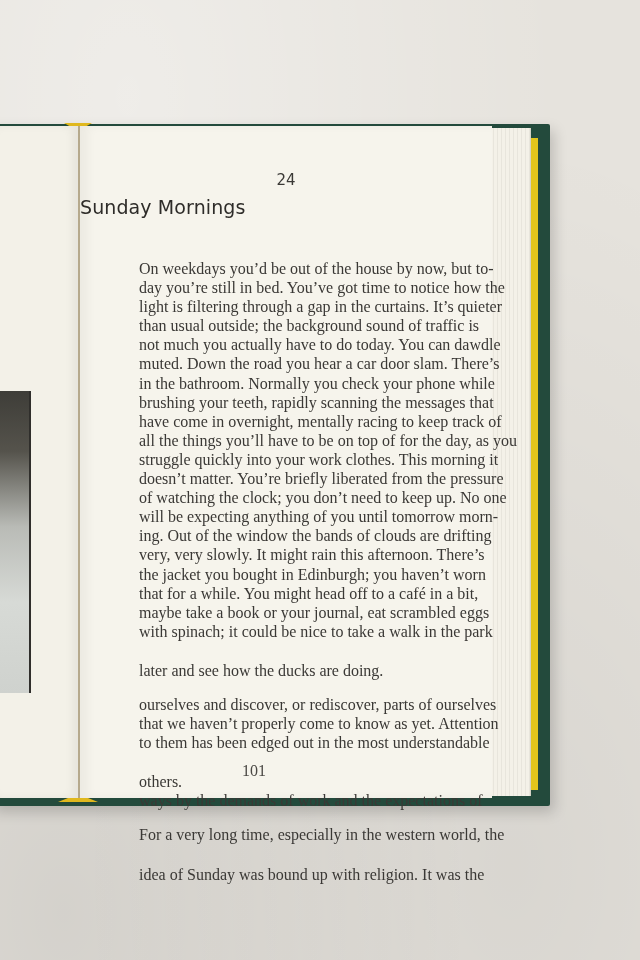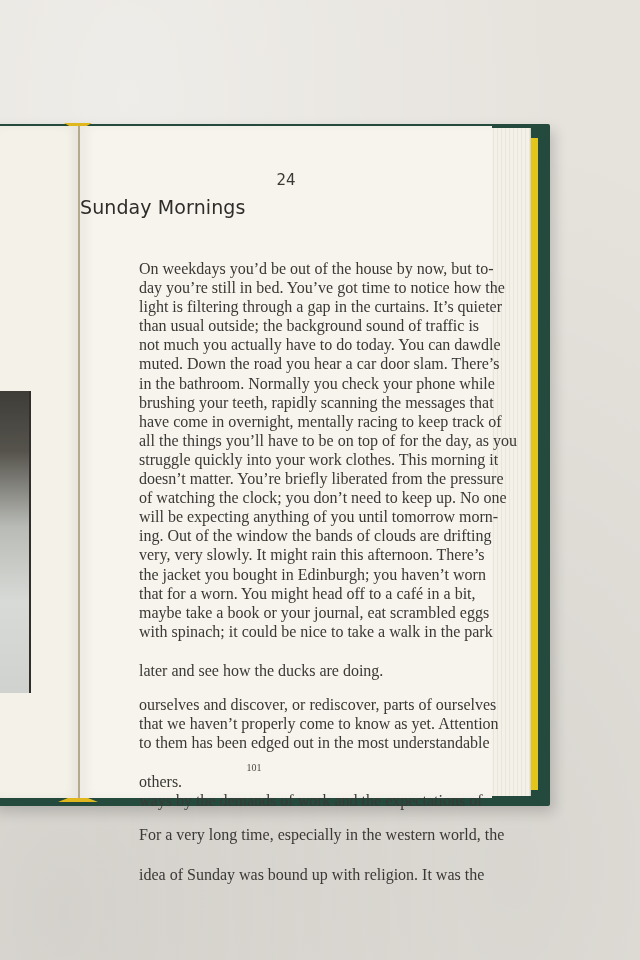--- a/index.html
+++ b/index.html
@@ -72,21 +72,21 @@
       position: absolute; left: 59px; top: 133px; width: 304px;
       font-size: 16px; line-height: 19.1px; color: #3a3835;
     }
     .body-text p { margin: 0 0 15px 0; }
     .body-text .line {
       display: block; text-align: justify; text-align-last: justify; white-space: nowrap;
     }
     .body-text .line.last { text-align-last: left; margin-top: 20px; }
     .folio {
       position: absolute; left: 0; width: 348px; top: 636px; text-align: center;
-      font-size: 10px; color: #4a4844;
+      font-size: 16px; color: #4a4844;
     }
   </style>
 </head>
 <body>
 
 <div class="scene">
   <div class="cover"></div>
   <div class="yellow-spine-top"></div>
   <div class="yellow-spine-bottom"></div>
   <div class="yellow-edge"></div>
@@ -112,21 +112,21 @@
           <span class="line">brushing your teeth, rapidly scanning the messages that</span>
           <span class="line">have come in overnight, mentally racing to keep track of</span>
           <span class="line">all the things you’ll have to be on top of for the day, as you</span>
           <span class="line">struggle quickly into your work clothes. This morning it</span>
           <span class="line">doesn’t matter. You’re briefly liberated from the pressure</span>
           <span class="line">of watching the clock; you don’t need to keep up. No one</span>
           <span class="line">will be expecting anything of you until tomorrow morn-</span>
           <span class="line">ing. Out of the window the bands of clouds are drifting</span>
           <span class="line">very, very slowly. It might rain this afternoon. There’s</span>
           <span class="line">the jacket you bought in Edinburgh; you haven’t worn</span>
-          <span class="line">that for a worn. You might head off to a café in a bit,</span>
+          <span class="line">that for a while. You might head off to a café in a bit,</span>
           <span class="line">maybe take a book or your journal, eat scrambled eggs</span>
           <span class="line">with spinach; it could be nice to take a walk in the park</span>
           <span class="line last">later and see how the ducks are doing.</span>
         </p>
         <p>
           <span class="line">ourselves and discover, or rediscover, parts of ourselves</span>
           <span class="line">that we haven’t properly come to know as yet. Attention</span>
           <span class="line">to them has been edged out in the most understandable</span>
           <span class="line last">others.</span>
           <span class="line">ways by the demands of work and the expectations of</span>

